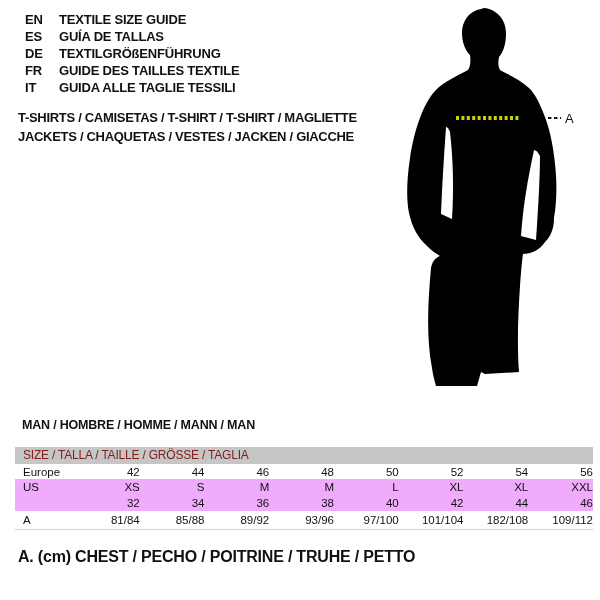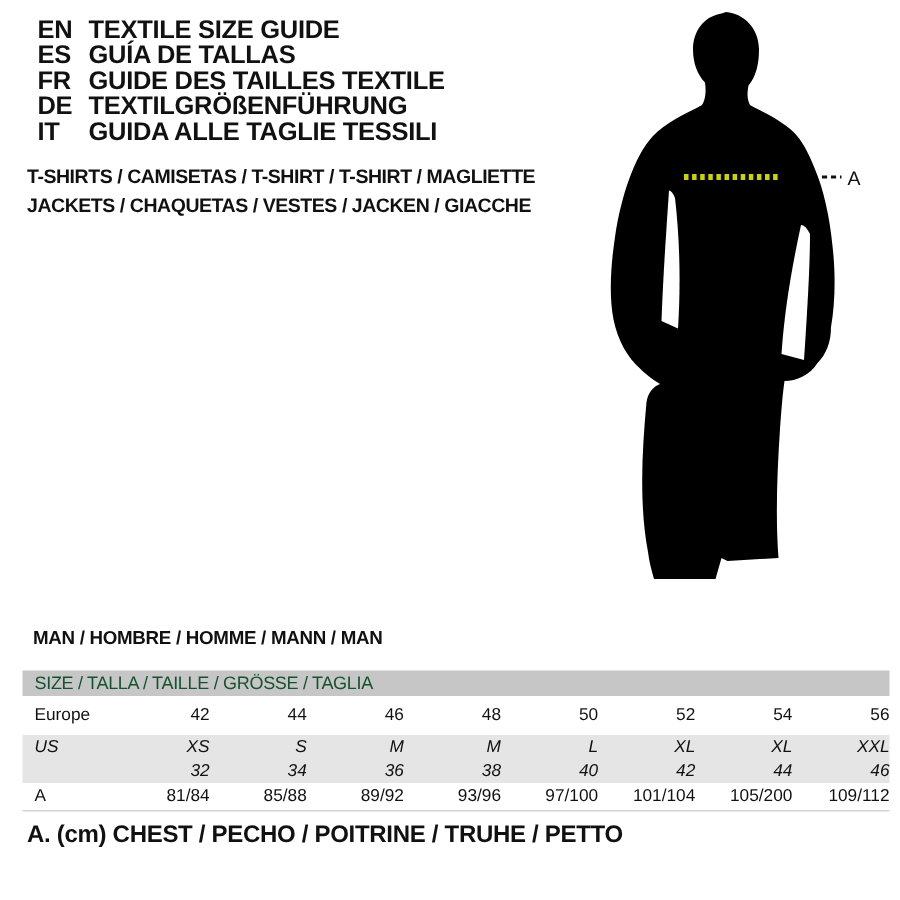--- a/index.html
+++ b/index.html
@@ -5,66 +5,66 @@
   html,body { margin:0; padding:0; }
   body {
     width:600px; height:600px; position:relative; overflow:hidden;
     background:#ffffff; color:#111111;
     font-family:"Liberation Sans", sans-serif;
   }
   .abs { position:absolute; }
 
   
   .lang-list { left:25px; top:11px; }
-  .lang-row { display:flex; line-height:17px; font-weight:bold; font-size:17px; letter-spacing:-0.2px; }
+  .lang-row { display:flex; line-height:17px; font-weight:bold; font-size:13px; letter-spacing:-0.2px; }
   .lang-code { width:34px; flex:0 0 34px; }
 
   
   .categories { left:18px; top:109px; font-weight:bold; font-size:13px; line-height:18.5px; letter-spacing:-0.3px; white-space:nowrap; }
 
   
   .figure { left:405px; top:6px; width:175px; height:385px; }
 
   
   .section-heading { left:22px; top:418px; font-weight:bold; font-size:12.5px; letter-spacing:-0.2px; }
 
   
   .size-table { left:15px; top:447px; width:578px; font-size:11.5px; border-bottom:1px solid #d2d2d2; }
   .thead {
-    background:#c6c6c6; color:#14532d; height:17px; line-height:17px;
+    background:#c6c6c6; color:#7f1d1d; height:17px; line-height:17px;
     padding-left:8px; font-size:12px; letter-spacing:-0.2px;
   }
   .trow { display:grid; grid-template-columns:60px repeat(8, 1fr); align-items:center; }
-  .h16 { height:16px; } .h17 { height:26px; } .h18 { height:18px; }
-  .shade { background:#e5e5e5;font-style:italic; }
+  .h16 { height:16px; } .h17 { height:15px; } .h18 { height:18px; }
+  .shade { background:#f0abfc; }
   .tcell { text-align:right; }
   .tcell.label { text-align:left; padding-left:8px; }
 
   
   .footnote { left:18px; top:548px; font-weight:bold; font-size:16px; letter-spacing:-0.2px; white-space:nowrap; }
 </style>
 </head>
 <body>
 
 <div class="abs lang-list">
   <div class="lang-row">
     <span class="lang-code">EN</span>
     <span>TEXTILE SIZE GUIDE</span>
   </div>
   <div class="lang-row">
     <span class="lang-code">ES</span>
     <span>GUÍA DE TALLAS</span>
   </div>
   <div class="lang-row">
+    <span class="lang-code">DE</span>
+    <span>TEXTILGRÖßENFÜHRUNG</span>
+  </div>
+  <div class="lang-row">
     <span class="lang-code">FR</span>
     <span>GUIDE DES TAILLES TEXTILE</span>
-  </div>
-  <div class="lang-row">
-    <span class="lang-code">DE</span>
-    <span>TEXTILGRÖßENFÜHRUNG</span>
   </div>
   <div class="lang-row">
     <span class="lang-code">IT</span>
     <span>GUIDA ALLE TAGLIE TESSILI</span>
   </div>
 </div>
 
 <div class="abs categories">
   <div>T-SHIRTS / CAMISETAS / T-SHIRT / T-SHIRT / MAGLIETTE</div>
   <div>JACKETS / CHAQUETAS / VESTES / JACKEN / GIACCHE</div>
@@ -156,18 +156,18 @@
   </div>
 
   <div class="trow h18">
     <div class="tcell label">A</div>
     <div class="tcell">81/84</div>
     <div class="tcell">85/88</div>
     <div class="tcell">89/92</div>
     <div class="tcell">93/96</div>
     <div class="tcell">97/100</div>
     <div class="tcell">101/104</div>
-    <div class="tcell">105/200</div>
+    <div class="tcell">182/108</div>
     <div class="tcell">109/112</div>
   </div>
 </div>
 
 <div class="abs footnote">A. (cm) CHEST / PECHO / POITRINE / TRUHE / PETTO</div>
 
 </body></html>

